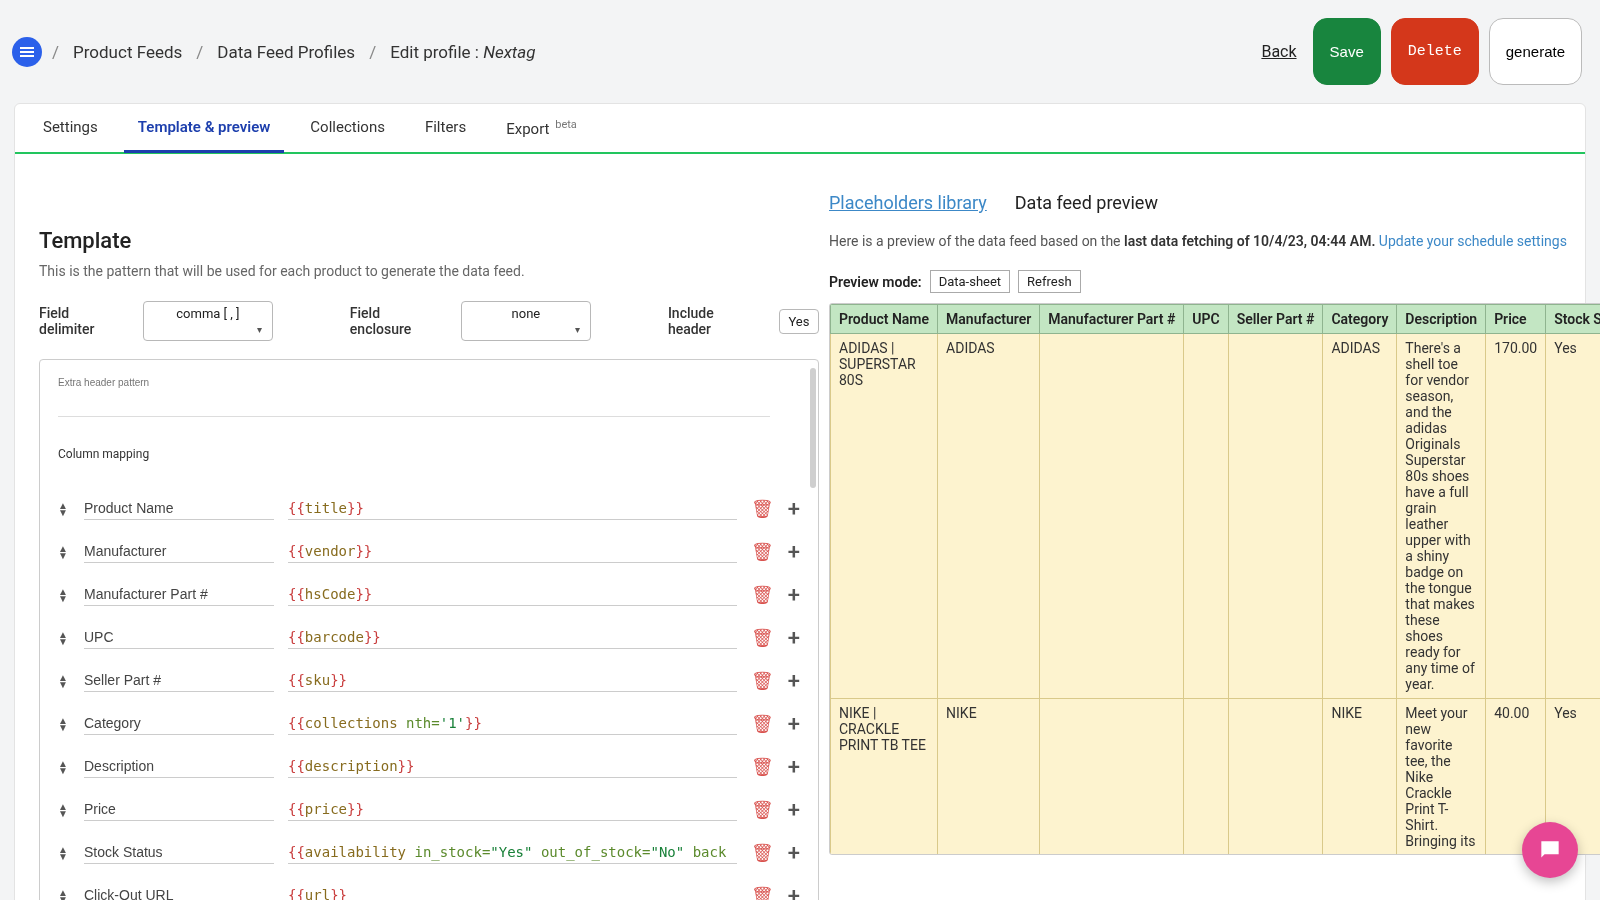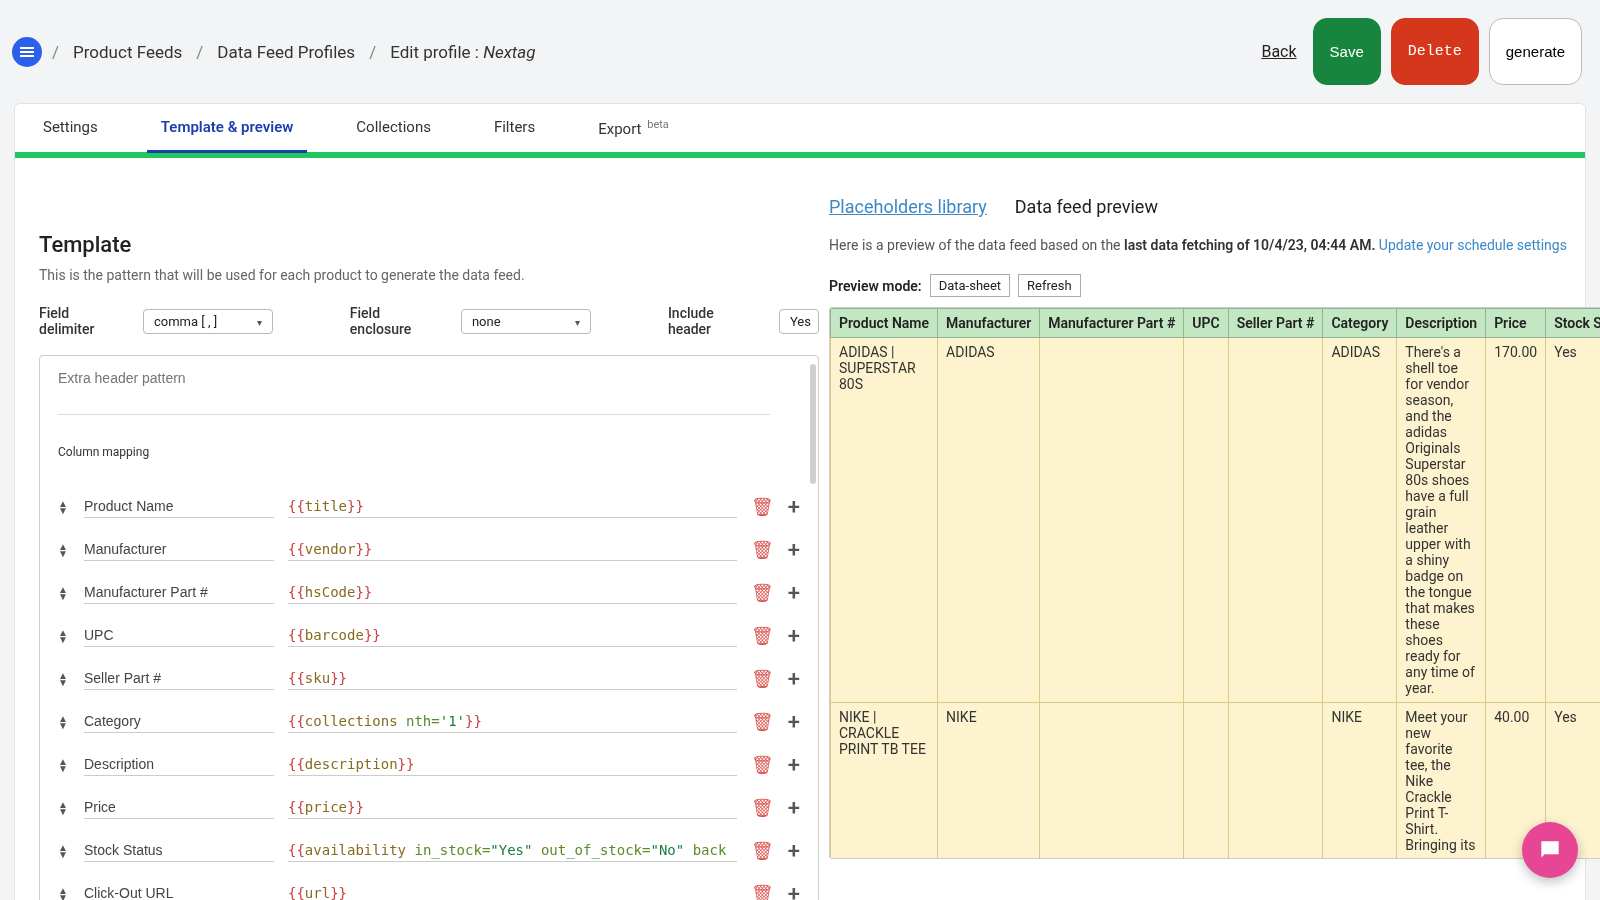--- a/index.html
+++ b/index.html
@@ -15,45 +15,45 @@
   .breadcrumbs { display:flex; align-items:center; gap:14px; font-size:17px; color:#333; }
   .breadcrumbs .sep { color:#888; }
   .breadcrumbs .last em { font-style:italic; }
   .top-actions { margin-left:auto; display:flex; align-items:center; gap:10px; }
   .link-back { color:#222; text-decoration:underline; cursor:pointer; font-size:16px; margin-right:6px; }
   .btn { border:1px solid #bbb; padding:24px 16px; border-radius:14px; background:#fff; cursor:pointer; font-size:15px; }
   .btn-green { background:#18853e; border-color:#18853e; color:#fff; }
   .btn-red { background:#d4371b; border-color:#d4371b; color:#fff;font-family:Liberation Mono, monospace; }
 
   .card { background:#fff; margin:0 14px; border:1px solid #e3e3e3; border-radius:6px; }
-  .tabs { display:flex; gap:63px; padding:0 28px; border-bottom:6px solid #22c55e; }
+  .tabs { display:flex; gap:40px; padding:0 28px; border-bottom:2px solid #22c55e; }
   .tab { padding:14px 0; cursor:pointer; color:#333; font-size:15px; position:relative; }
   .tab.active { color:#1d3fad; font-weight:600; }
   .tab.active::after { content:""; position:absolute; left:-14px; right:-14px; bottom:-1px; height:3px; background:#1d3fad; }
   .tab sup { font-size:11px; color:#777; margin-left:2px; }
 
   .content { display:flex; padding:34px 2px 10px 24px; gap:10px; }
   .col-left { width:780px; }
   .col-right { flex:1; padding-right:28px; }
 
   h2.section-title { font-size:22px; font-weight:500; margin:40px 0 10px; color:#222; }
   .section-sub { color:#666; font-size:14px; margin-bottom:22px; }
 
   .form-row { display:flex; align-items:center; gap:32px; margin-bottom:18px; }
   .form-label { font-size:14px; color:#333; font-weight:500; width:100px; }
-  .select { display:inline-flex; align-items:center; justify-content:space-between; border:1px solid #b8b8b8; border-radius:4px; padding:4px 10px; font-size:13px; min-width:130px; cursor:pointer; background:#fff; }
+  .select { display:inline-flex; align-items:center; justify-content:space-between; border:1px solid #b8b8b8; border-radius:4px; padding:4px 10px; font-size:13px; min-width:130px; cursor:pointer; background:#fff;flex-direction:column; }
   .select .chev { margin-left:auto; }
   .chev::after { content:"▾"; font-size:10px; color:#555; }
 
   .panel { border:1px solid #ccc; border-radius:4px; padding:12px 18px 10px; height:560px; overflow:auto; position:relative; }
   .panel::-webkit-scrollbar { width:10px; }
   .panel::-webkit-scrollbar-thumb { background:#c9c9c9; border-radius:5px; }
   .panel-scroll-track { position:absolute; right:2px; top:8px; width:6px; height:120px; background:#cfcfcf; border-radius:3px; }
 
-  .subtle-input { border:none; border-bottom:1px solid #ddd; font-size:14px; color:#999; width:96%; padding:2px 0 28px 0; background:transparent; outline:none; }
+  .subtle-input { border:none; border-bottom:1px solid #ddd; font-size:10px; color:#999; width:96%; padding:2px 0 28px 0; background:transparent; outline:none; }
   .section-label { font-size:12px; color:#333; margin:30px 0 36px; }
 
   .map-row { display:flex; align-items:center; gap:14px; margin-bottom:20px; }
   .drag { color:#555; font-size:10px; width:12px; cursor:grab; line-height:7px; user-select:none; }
   .col-name { width:190px; border:none; border-bottom:1px solid #ccc; padding:3px 0; font-size:14px; color:#444; background:transparent; outline:none; }
   .col-val { flex:1; border:none; border-bottom:1px solid #ccc; padding:3px 0; font-family: "SFMono-Regular", Consolas, Menlo, monospace; font-size:14px; color:#222; background:transparent; outline:none; white-space:nowrap; overflow-x:auto; }
   .col-val .br { color:#c93e3e; }
   .col-val .kw { color:#5b8a2c; }
   .col-val .id { color:#876b1e; }
   .col-val .str { color:#188038; }

